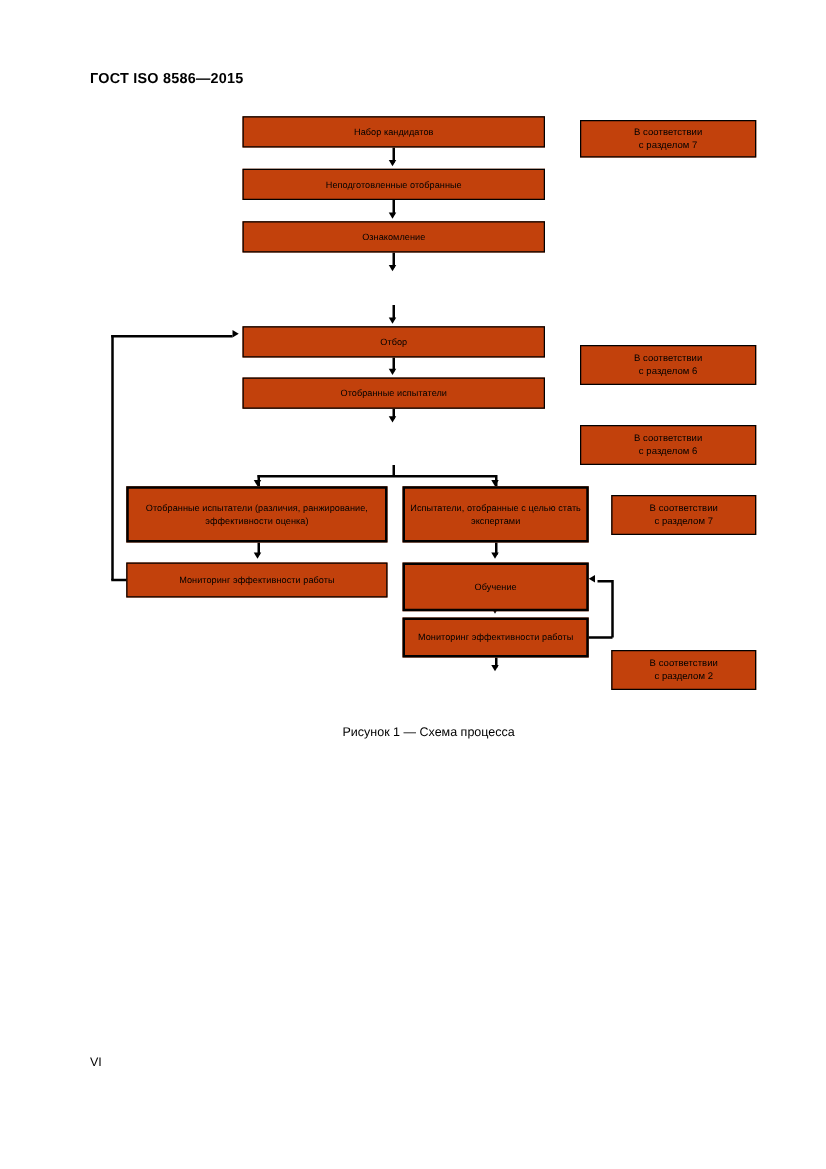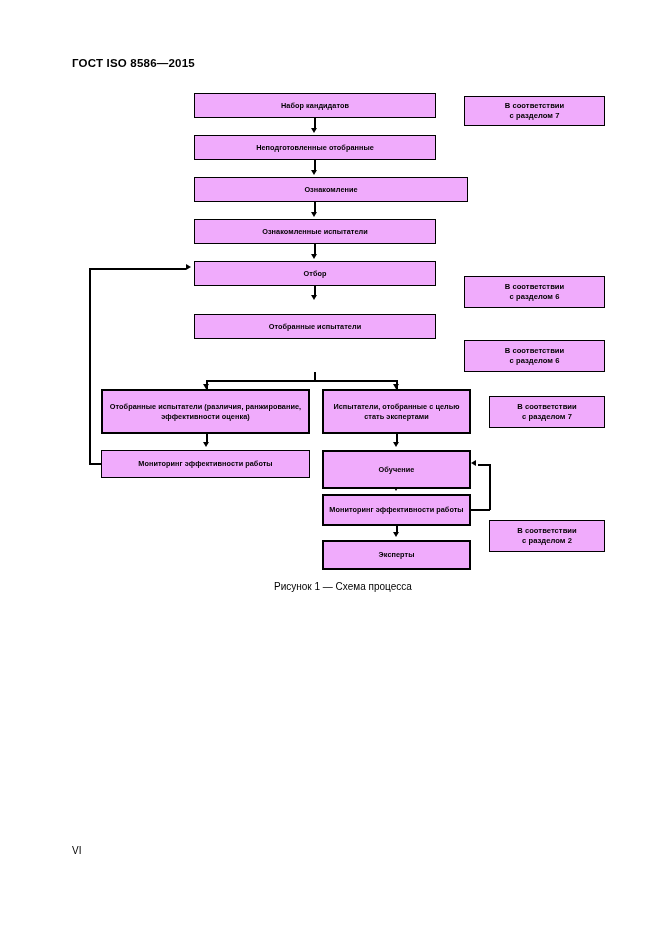--- a/index.html
+++ b/index.html
@@ -36,27 +36,27 @@
     left: 0;
     top: 0;
     width: 661px;
     height: 600px;
   }
 
   .box {
     position: absolute;
     box-sizing: border-box;
     border: 1.6px solid #000000;
-    background: #f0abfc;
+    background: #c2410c;
     display: flex;
     align-items: center;
     justify-content: center;
     text-align: center;
     font-size: 7.3px;
-    font-weight: bold;
+    font-weight: normal;
     line-height: 1.32;
     letter-spacing: 0.05px;
     padding: 1px 4px;
     z-index: 3;
   }
   .box.thick {
     border-width: 2.4px;
   }
   .box.ref {
     font-size: 7.6px;
@@ -127,40 +127,38 @@
 <div id="page">
 
   <div id="page-header">ГОСТ ISO 8586—2015</div>
 
   <div id="figure">
 
     <div class="box" style="left:194px; top:93px; width:242px; height:25px;">Набор кандидатов</div>
 
     <div class="box" style="left:194px; top:135px; width:242px; height:25px;">Неподготовленные отобранные</div>
 
-    <div class="box" style="left:194px; top:177px; width:274px; height:25px;">Ознакомление</div>
-
-    <div class="box" style="left:194px; top:219px; width:242px; height:25px;">Ознакомленные испытатели</div>
+    <div class="box" style="left:194px; top:177px; width:242px; height:25px;">Ознакомление</div>
+
 
     <div class="box" style="left:194px; top:261px; width:242px; height:25px;">Отбор</div>
 
-    <div class="box" style="left:194px; top:302px; width:242px; height:25px;margin-top:12px;">Отобранные испытатели</div>
+    <div class="box" style="left:194px; top:302px; width:242px; height:25px;">Отобранные испытатели</div>
 
 
     <div class="box thick" style="left:101px; top:389px; width:209px; height:45px;">Отобранные испытатели (различия, ранжирование, эффективности оценка)</div>
 
     <div class="box thick" style="left:322px; top:389px; width:149px; height:45px;">Испытатели, отобранные с целью стать экспертами</div>
 
     <div class="box" style="left:101px; top:450px; width:209px; height:28px;">Мониторинг эффективности работы</div>
 
     <div class="box thick" style="left:322px; top:450px; width:149px; height:39px;">Обучение</div>
 
     <div class="box thick" style="left:322px; top:494px; width:149px; height:32px;">Мониторинг эффективности работы</div>
 
-    <div class="box thick" style="left:322px; top:540px; width:149px; height:30px;">Эксперты</div>
 
     <div class="box ref" style="left:464px; top:96px; width:141px; height:30px; flex-direction:column;">
       <span>В соответствии</span>
       <span>с разделом 7</span>
     </div>
 
     <div class="box ref" style="left:464px; top:276px; width:141px; height:32px; flex-direction:column;">
       <span>В соответствии</span>
       <span>с разделом 6</span>
     </div>

